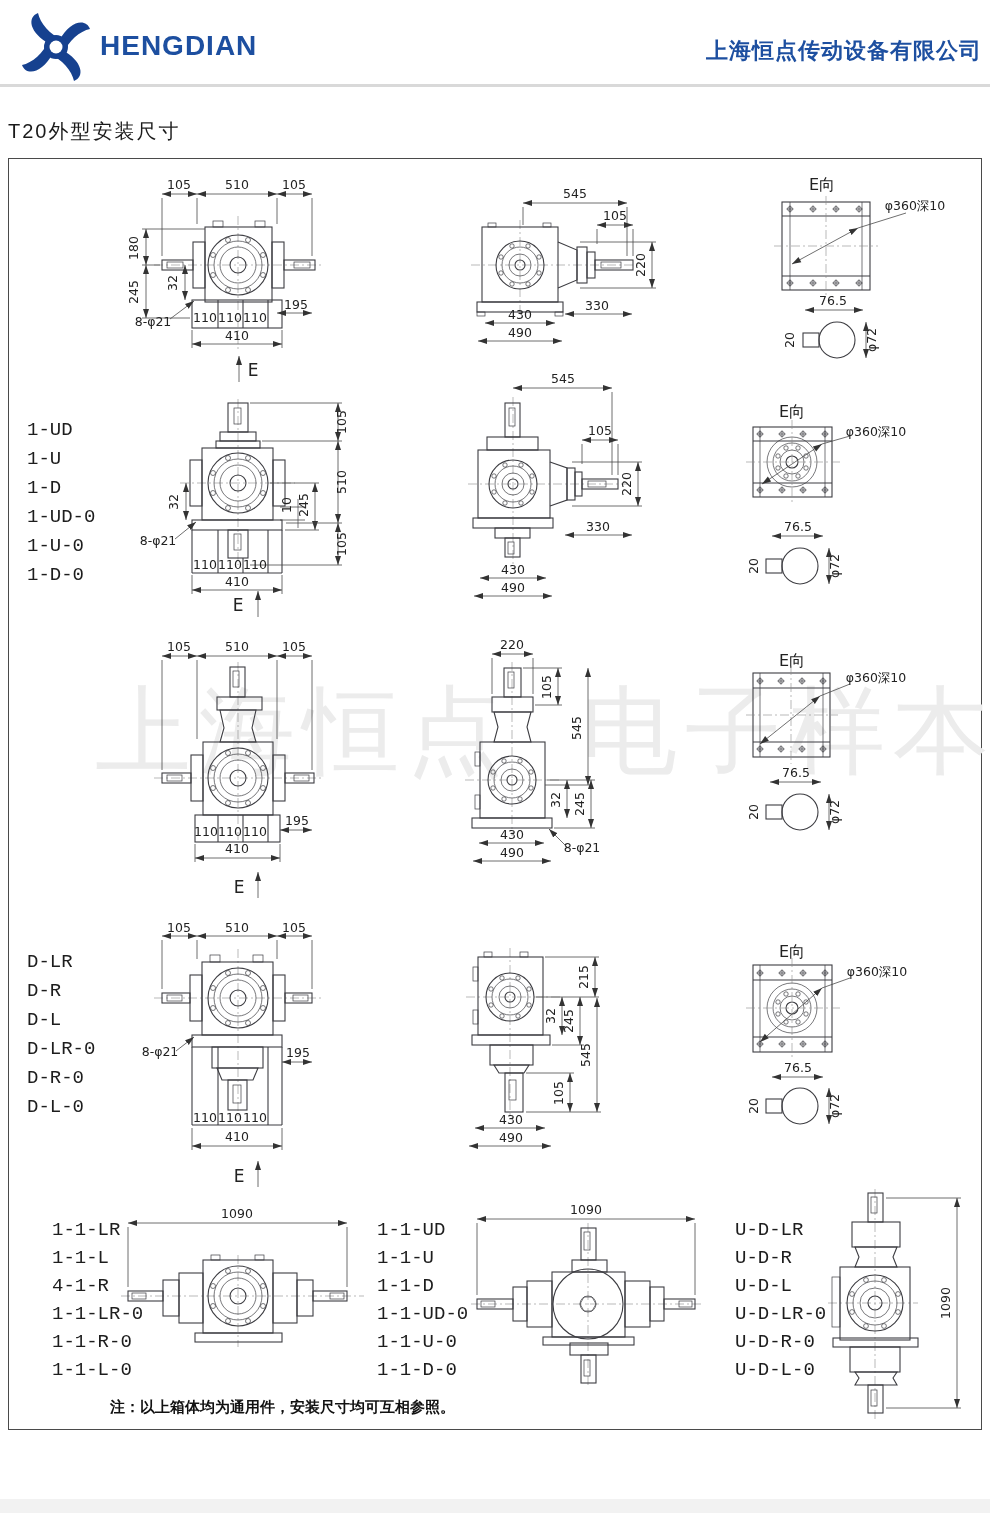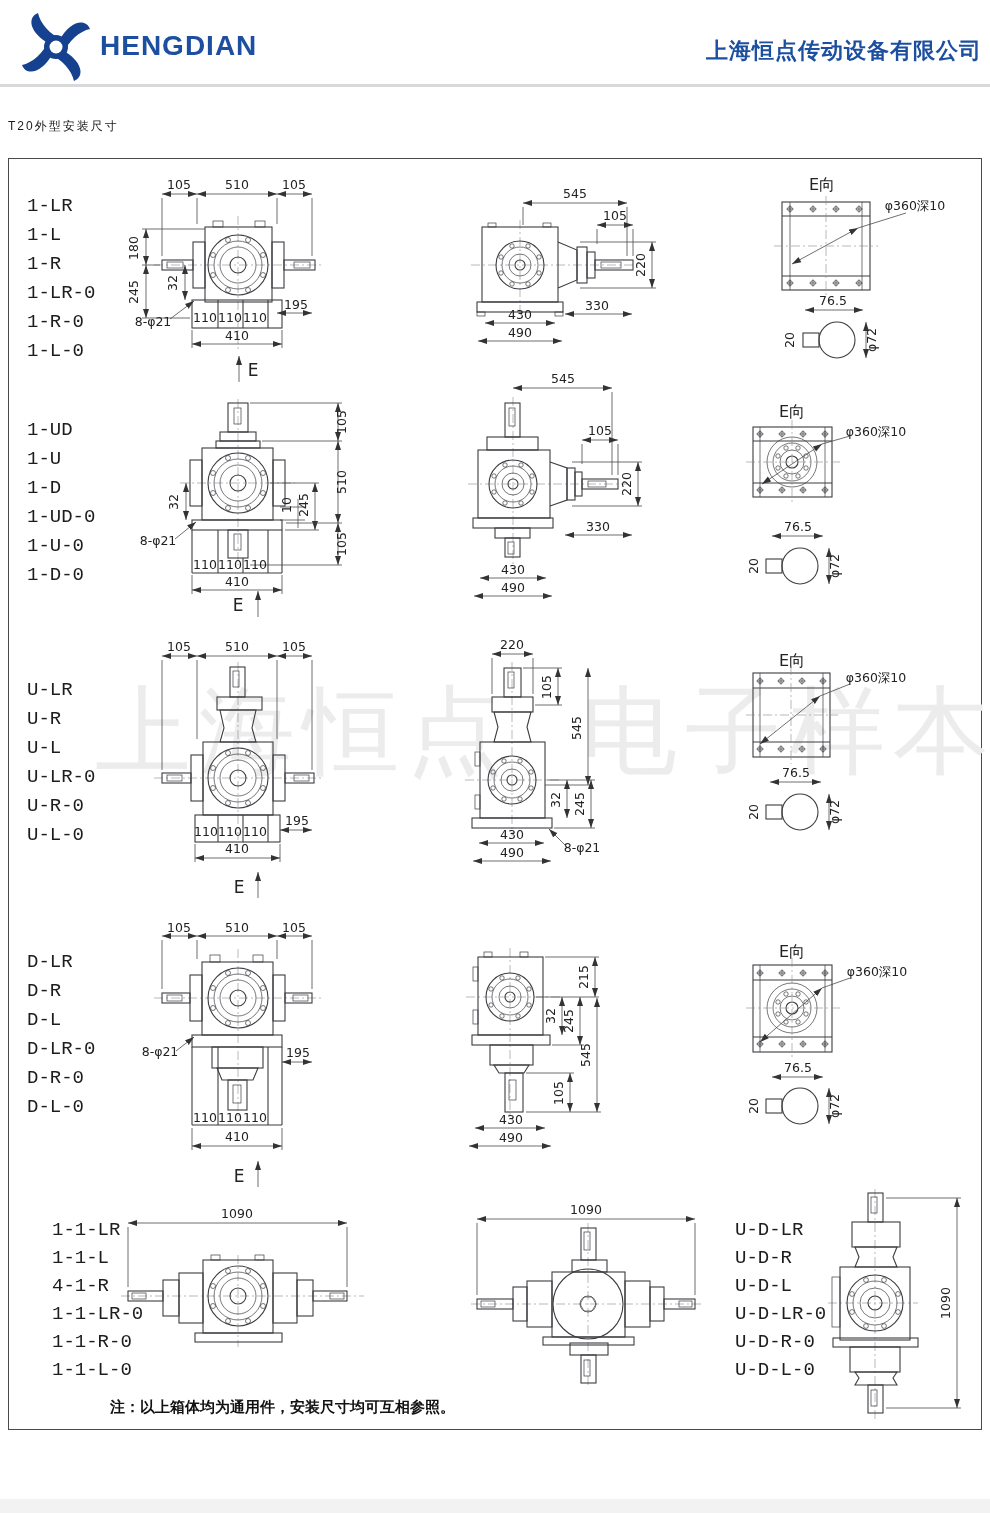--- a/index.html
+++ b/index.html
@@ -3,21 +3,21 @@
 <meta charset="utf-8">
 <style>
   html,body{margin:0;padding:0;background:#f2f2f2;}
   #page{position:relative;width:990px;height:1499px;background:#ffffff;overflow:hidden;
         font-family:"Liberation Sans",sans-serif;}
   .abs{position:absolute;}
   
   #brand-text{left:100px;top:30px;font-size:28px;font-weight:600;letter-spacing:1px;color:#1d4fa0;}
   #company-name{right:8px;top:36px;font-size:22px;font-weight:bold;color:#1d4fa0;letter-spacing:1px;}
   #header-divider{left:0;top:84px;width:990px;height:3px;background:#d9d9d9;}
-  #page-title{left:8px;top:118px;font-size:12px;color:#1a1a1a;letter-spacing:2px;}
+  #page-title{left:8px;top:118px;font-size:20px;color:#1a1a1a;letter-spacing:2px;}
   #content-frame{left:8px;top:158px;width:972px;height:1270px;border:1.5px solid #4a4a4a;}
   #watermark{left:95px;top:668px;width:900px;font-size:96px;color:#ececec;letter-spacing:8px;
              font-family:"Liberation Serif",serif;white-space:nowrap;z-index:0;}
   #wm-b{margin-left:70px;}
   
   .models{font-family:"Liberation Mono","DejaVu Sans Mono",monospace;font-size:19px;color:#1d1d1d;
           line-height:29px;z-index:2;letter-spacing:0px;}
   .models div{white-space:nowrap;}
   #note-text{left:110px;top:1398px;font-size:15px;color:#111;z-index:2;font-weight:bold;}
   #page-number{left:930px;top:1524px;width:50px;text-align:right;font-size:17px;color:#111;}
@@ -65,28 +65,20 @@
   <div class="abs" id="brand-text">HENGDIAN</div>
   <div class="abs" id="company-name">上海恒点传动设备有限公司</div>
   <div class="abs" id="header-divider"></div>
   <div class="abs" id="page-title">T20外型安装尺寸</div>
   <div class="abs" id="content-frame"></div>
 
   <div class="abs" id="watermark">
     <span>上海恒点</span><span id="wm-b">电子样本</span>
   </div>
 
-  <div class="abs models" style="left:27px;top:192px">
-    <div>1-LR</div>
-    <div>1-L</div>
-    <div>1-R</div>
-    <div>1-LR-0</div>
-    <div>1-R-0</div>
-    <div>1-L-0</div>
-  </div>
 
   <svg class="drw" style="left:120px;top:168px" width="240" height="226">
     <line class="cl" x1="34" y1="97" x2="202" y2="97"></line>
       <line class="cl" x1="118" y1="48" x2="118" y2="182"></line>
     <g>
       <rect class="ln" x="85" y="59" width="67" height="75"></rect>
       <rect class="lt" x="93" y="53" width="10" height="6"></rect>
         <rect class="lt" x="135" y="53" width="10" height="6"></rect>
       <rect class="ln" x="73" y="74" width="12" height="46"></rect>
         <rect class="ln" x="152" y="74" width="12" height="46"></rect>
@@ -396,28 +388,20 @@
       <line class="dm" x1="22" y1="136" x2="73" y2="136" marker-start="url(#as)" marker-end="url(#ae)"></line>
       <text class="d" x="48" y="131">76.5</text>
       <circle class="ln" cx="50" cy="166" r="18"></circle>
       <rect class="ln" x="16" y="159" width="16" height="14"></rect>
       <text class="d" x="8" y="166" transform="rotate(-90 8 166)">20</text>
       <line class="dm" x1="79" y1="148" x2="79" y2="184" marker-start="url(#as)" marker-end="url(#ae)"></line>
       <text class="d" x="89" y="166" transform="rotate(-90 89 166)">φ72</text>
     </g>
   </svg>
 
-  <div class="abs models" style="left:27px;top:676px">
-    <div>U-LR</div>
-    <div>U-R</div>
-    <div>U-L</div>
-    <div>U-LR-0</div>
-    <div>U-R-0</div>
-    <div>U-L-0</div>
-  </div>
 
   <svg class="drw" style="left:120px;top:640px" width="245" height="270">
     <line class="cl" x1="34" y1="138" x2="202" y2="138"></line>
       <line class="cl" x1="118" y1="22" x2="118" y2="200"></line>
     <g>
       <rect class="ln" x="110" y="27" width="15" height="30"></rect>
         <rect class="lt" x="113" y="31" width="6" height="16"></rect>
       <rect class="ln" x="97" y="57" width="45" height="13"></rect>
       <path class="ln" d="M100,70 L136,70 L132,88 L136,102 L100,102 L104,88 z"></path>
       <rect class="ln" x="83" y="102" width="70" height="73"></rect>
@@ -760,20 +744,28 @@
       <rect class="ln" x="80" y="128" width="87" height="9"></rect>
     </g>
     <g>
       <line class="dm" x1="13" y1="18" x2="232" y2="18" marker-start="url(#as)" marker-end="url(#ae)"></line>
       <line class="dm" x1="13" y1="22" x2="13" y2="82"></line>
         <line class="dm" x1="232" y1="22" x2="232" y2="82"></line>
       <text class="d" x="122" y="13">1090</text>
     </g>
   </svg>
 
+  <div class="abs models" style="left:377px;top:1216px;line-height:28px">
+    <div>1-1-UD</div>
+    <div>1-1-U</div>
+    <div>1-1-D</div>
+    <div>1-1-UD-0</div>
+    <div>1-1-U-0</div>
+    <div>1-1-D-0</div>
+  </div>
 
   <svg class="drw" style="left:465px;top:1205px" width="245" height="185">
     <line class="cl" x1="6" y1="99" x2="238" y2="99"></line>
       <line class="cl" x1="123" y1="18" x2="123" y2="182"></line>
     <g>
       <rect class="ln" x="87" y="67" width="73" height="65"></rect>
       <circle class="ln" cx="123" cy="99" r="35"></circle>
       <circle class="lt" cx="123" cy="99" r="8"></circle>
       <polygon class="lt" points="131,99 127,106 119,106 115,99 119,92 127,92"></polygon>
       <rect class="ln" x="116" y="23" width="15" height="32"></rect>

